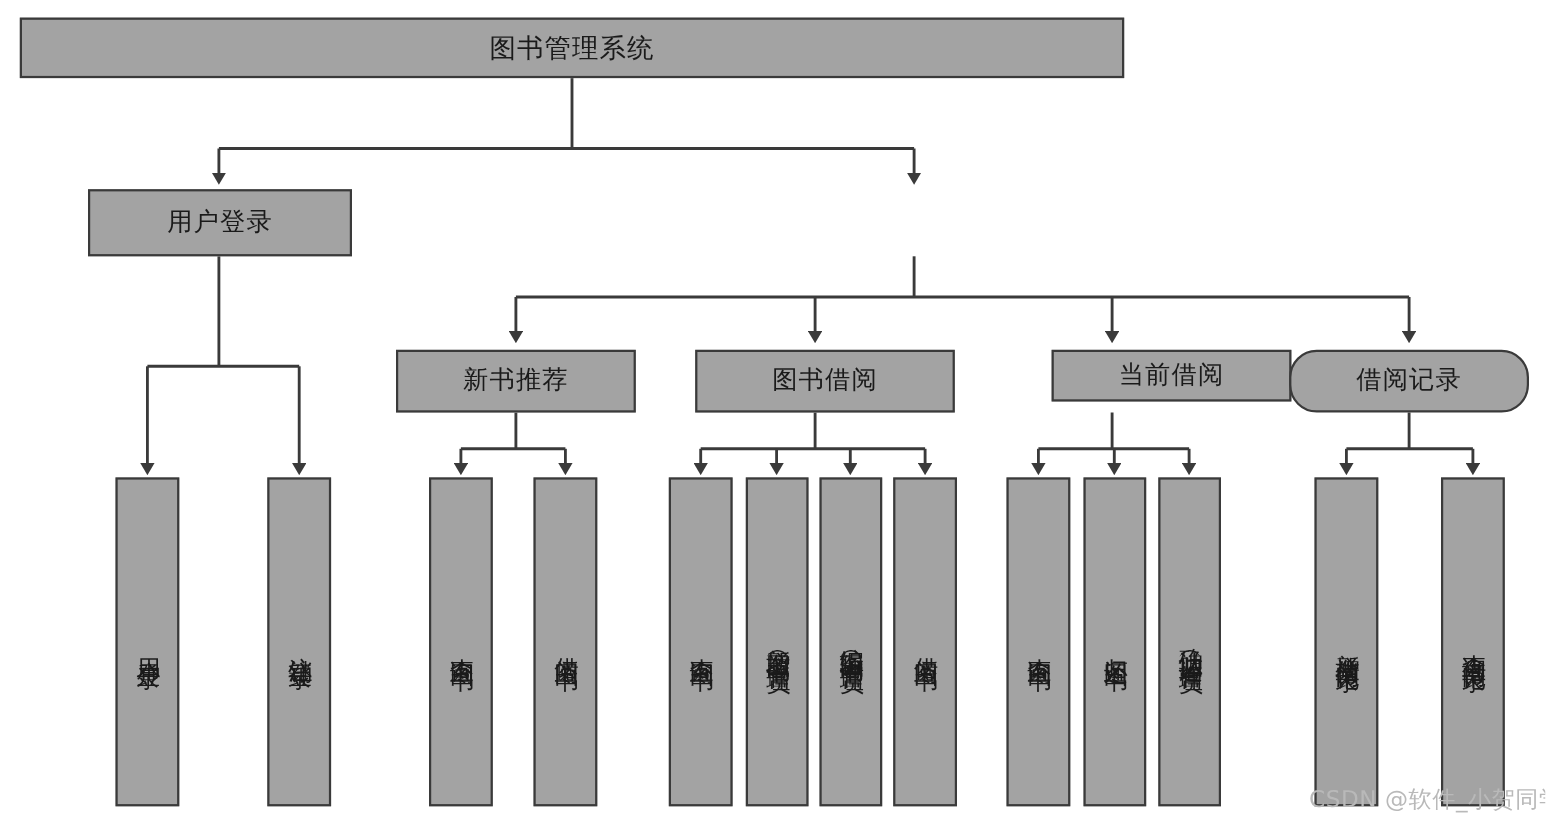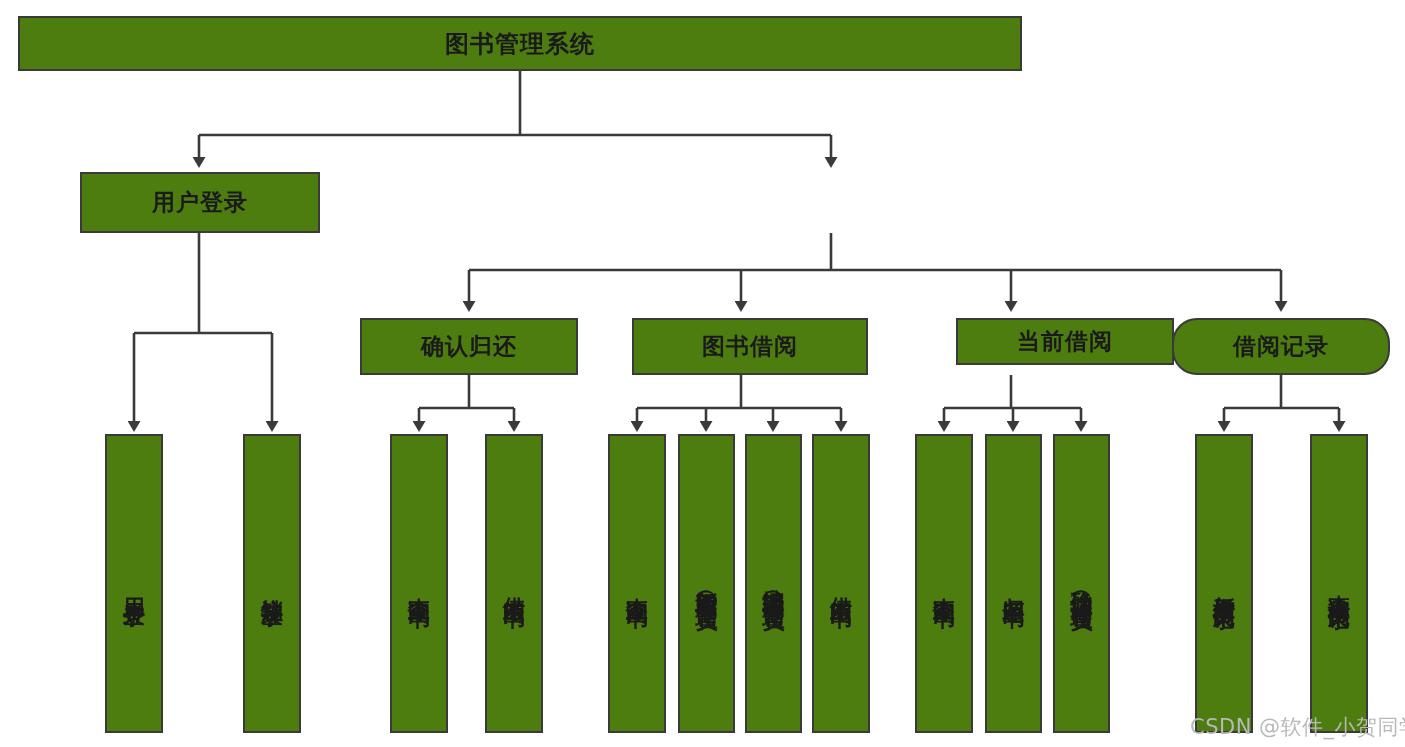--- a/index.html
+++ b/index.html
@@ -22,26 +22,25 @@
     left: 0;
     top: 0;
     width: 1405px;
     height: 747px;
     pointer-events: none;
   }
   .node {
     position: absolute;
     box-sizing: border-box;
     border: 2.5px solid #3a3a3a;
-    background: #4d7c0f;
+    background: #a3a3a3;
     display: flex;
     align-items: center;
     justify-content: center;
     color: #1a1a1a;
-    font-weight: bold;
   }
   .node-label {
     font-size: 23px;
     line-height: 1.25;
     letter-spacing: 1px;
     white-space: nowrap;
   }
   .node.vertical .node-label {
     writing-mode: vertical-rl;
     text-orientation: upright;
@@ -123,21 +122,21 @@
 
   <div class="node root" style="left:18px; top:16px; width:1004px; height:55px;">
     <span class="node-label">图书管理系统</span>
   </div>
 
   <div class="node" style="left:80px; top:172px; width:240px; height:61px;">
     <span class="node-label">用户登录</span>
   </div>
 
   <div class="node" style="left:360px; top:318px; width:218px; height:57px;">
-    <span class="node-label">确认归还</span>
+    <span class="node-label">新书推荐</span>
   </div>
   <div class="node" style="left:632px; top:318px; width:236px; height:57px;">
     <span class="node-label">图书借阅</span>
   </div>
   <div class="node" style="left:956px; top:318px; width:218px; height:47px;">
     <span class="node-label">当前借阅</span>
   </div>
   <div class="node" style="left:1172px; top:318px; width:218px; height:57px;border-radius:25px;">
     <span class="node-label">借阅记录</span>
   </div>

